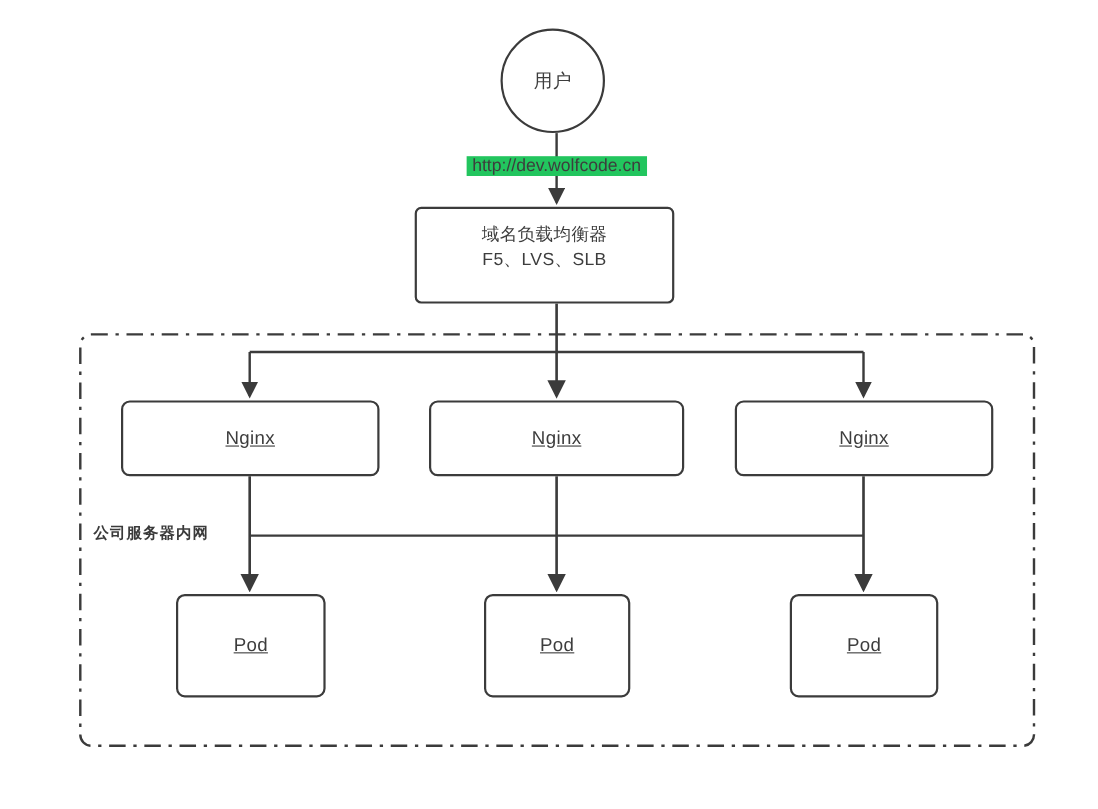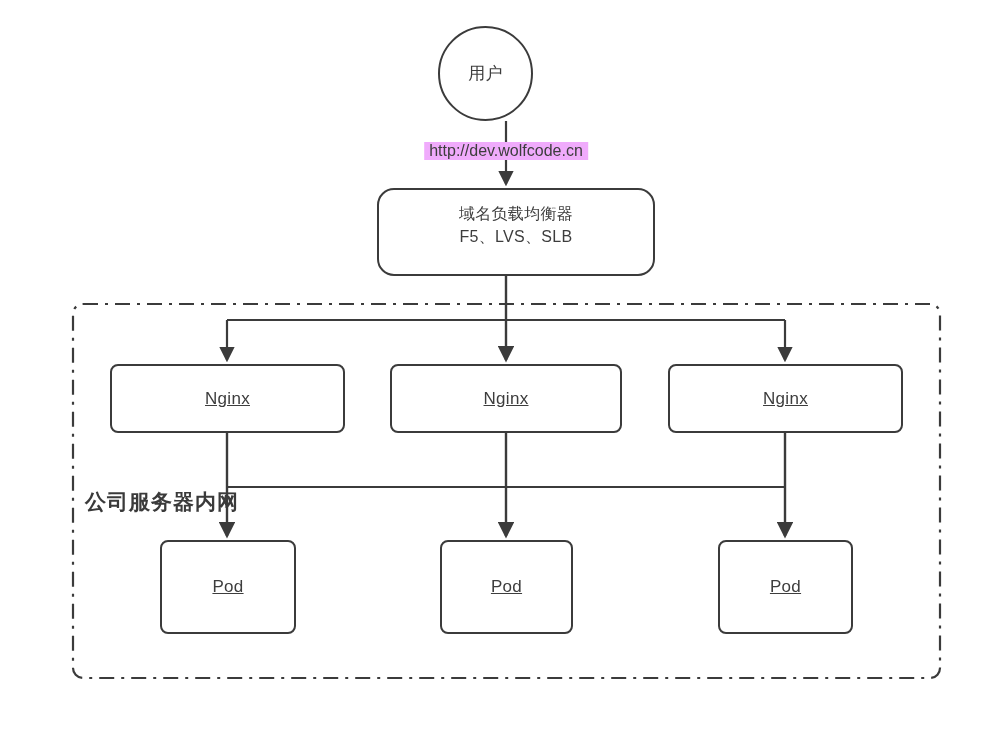--- a/index.html
+++ b/index.html
@@ -30,71 +30,70 @@
     background: #ffffff;
     display: flex;
     align-items: center;
     justify-content: center;
     text-align: center;
     font-size: 17px;
     color: #3d3d3d;
     letter-spacing: 0.3px;
   }
   .circle-node {
-    left: 438px;
+    left: 455px;
     top: 26px;
     width: 95px;
     height: 95px;
     border-radius: 50%;
     font-family: Liberation Mono, monospace;
   }
   .rect-node {
     border-radius: 8px;
     text-decoration: underline;
   }
   .lb-node {
     left: 377px;
     top: 188px;
-    width: 278px;
+    width: 236px;
     height: 88px;
-    border-radius: 17px;
+    border-radius: 6px;
     flex-direction: column;
     justify-content: flex-start;
     padding-top: 12px;
     font-size: 16px;
     line-height: 23px;
   }
   .nginx-1 { left: 110px; top: 364px; width: 235px; height: 69px; }
   .nginx-2 { left: 390px; top: 364px; width: 232px; height: 69px; }
   .nginx-3 { left: 668px; top: 364px; width: 235px; height: 69px; }
   .pod-1 { left: 160px; top: 540px; width: 136px; height: 94px; }
   .pod-2 { left: 440px; top: 540px; width: 133px; height: 94px; }
   .pod-3 { left: 718px; top: 540px; width: 135px; height: 94px; }
   .url-label {
     position: absolute;
     left: 506px;
     top: 142px;
     transform: translateX(-50%);
-    background: #f0abfc;
+    background: #22c55e;
     padding: 0 5px;
     font-size: 16px;
     white-space: nowrap;
     color: #3d3d3d;
     text-align: center;
   }
   .intranet-label {
     position: absolute;
     left: 85px;
     top: 476px;
-    font-size: 21px;
+    font-size: 14px;
     font-weight: 600;
     letter-spacing: 1px;
     color: #3a3a3a;
     white-space: nowrap;
-    margin-top: 12px;
   }
 </style>
 </head>
 <body>
 
 <div class="stage">
 
   <svg class="wires" viewBox="0 0 998 735" xmlns="http://www.w3.org/2000/svg">
     <defs>
       <marker id="arrow" viewBox="0 0 10 10" refX="8.5" refY="5" markerWidth="7" markerHeight="7" orient="auto-start-reverse">

